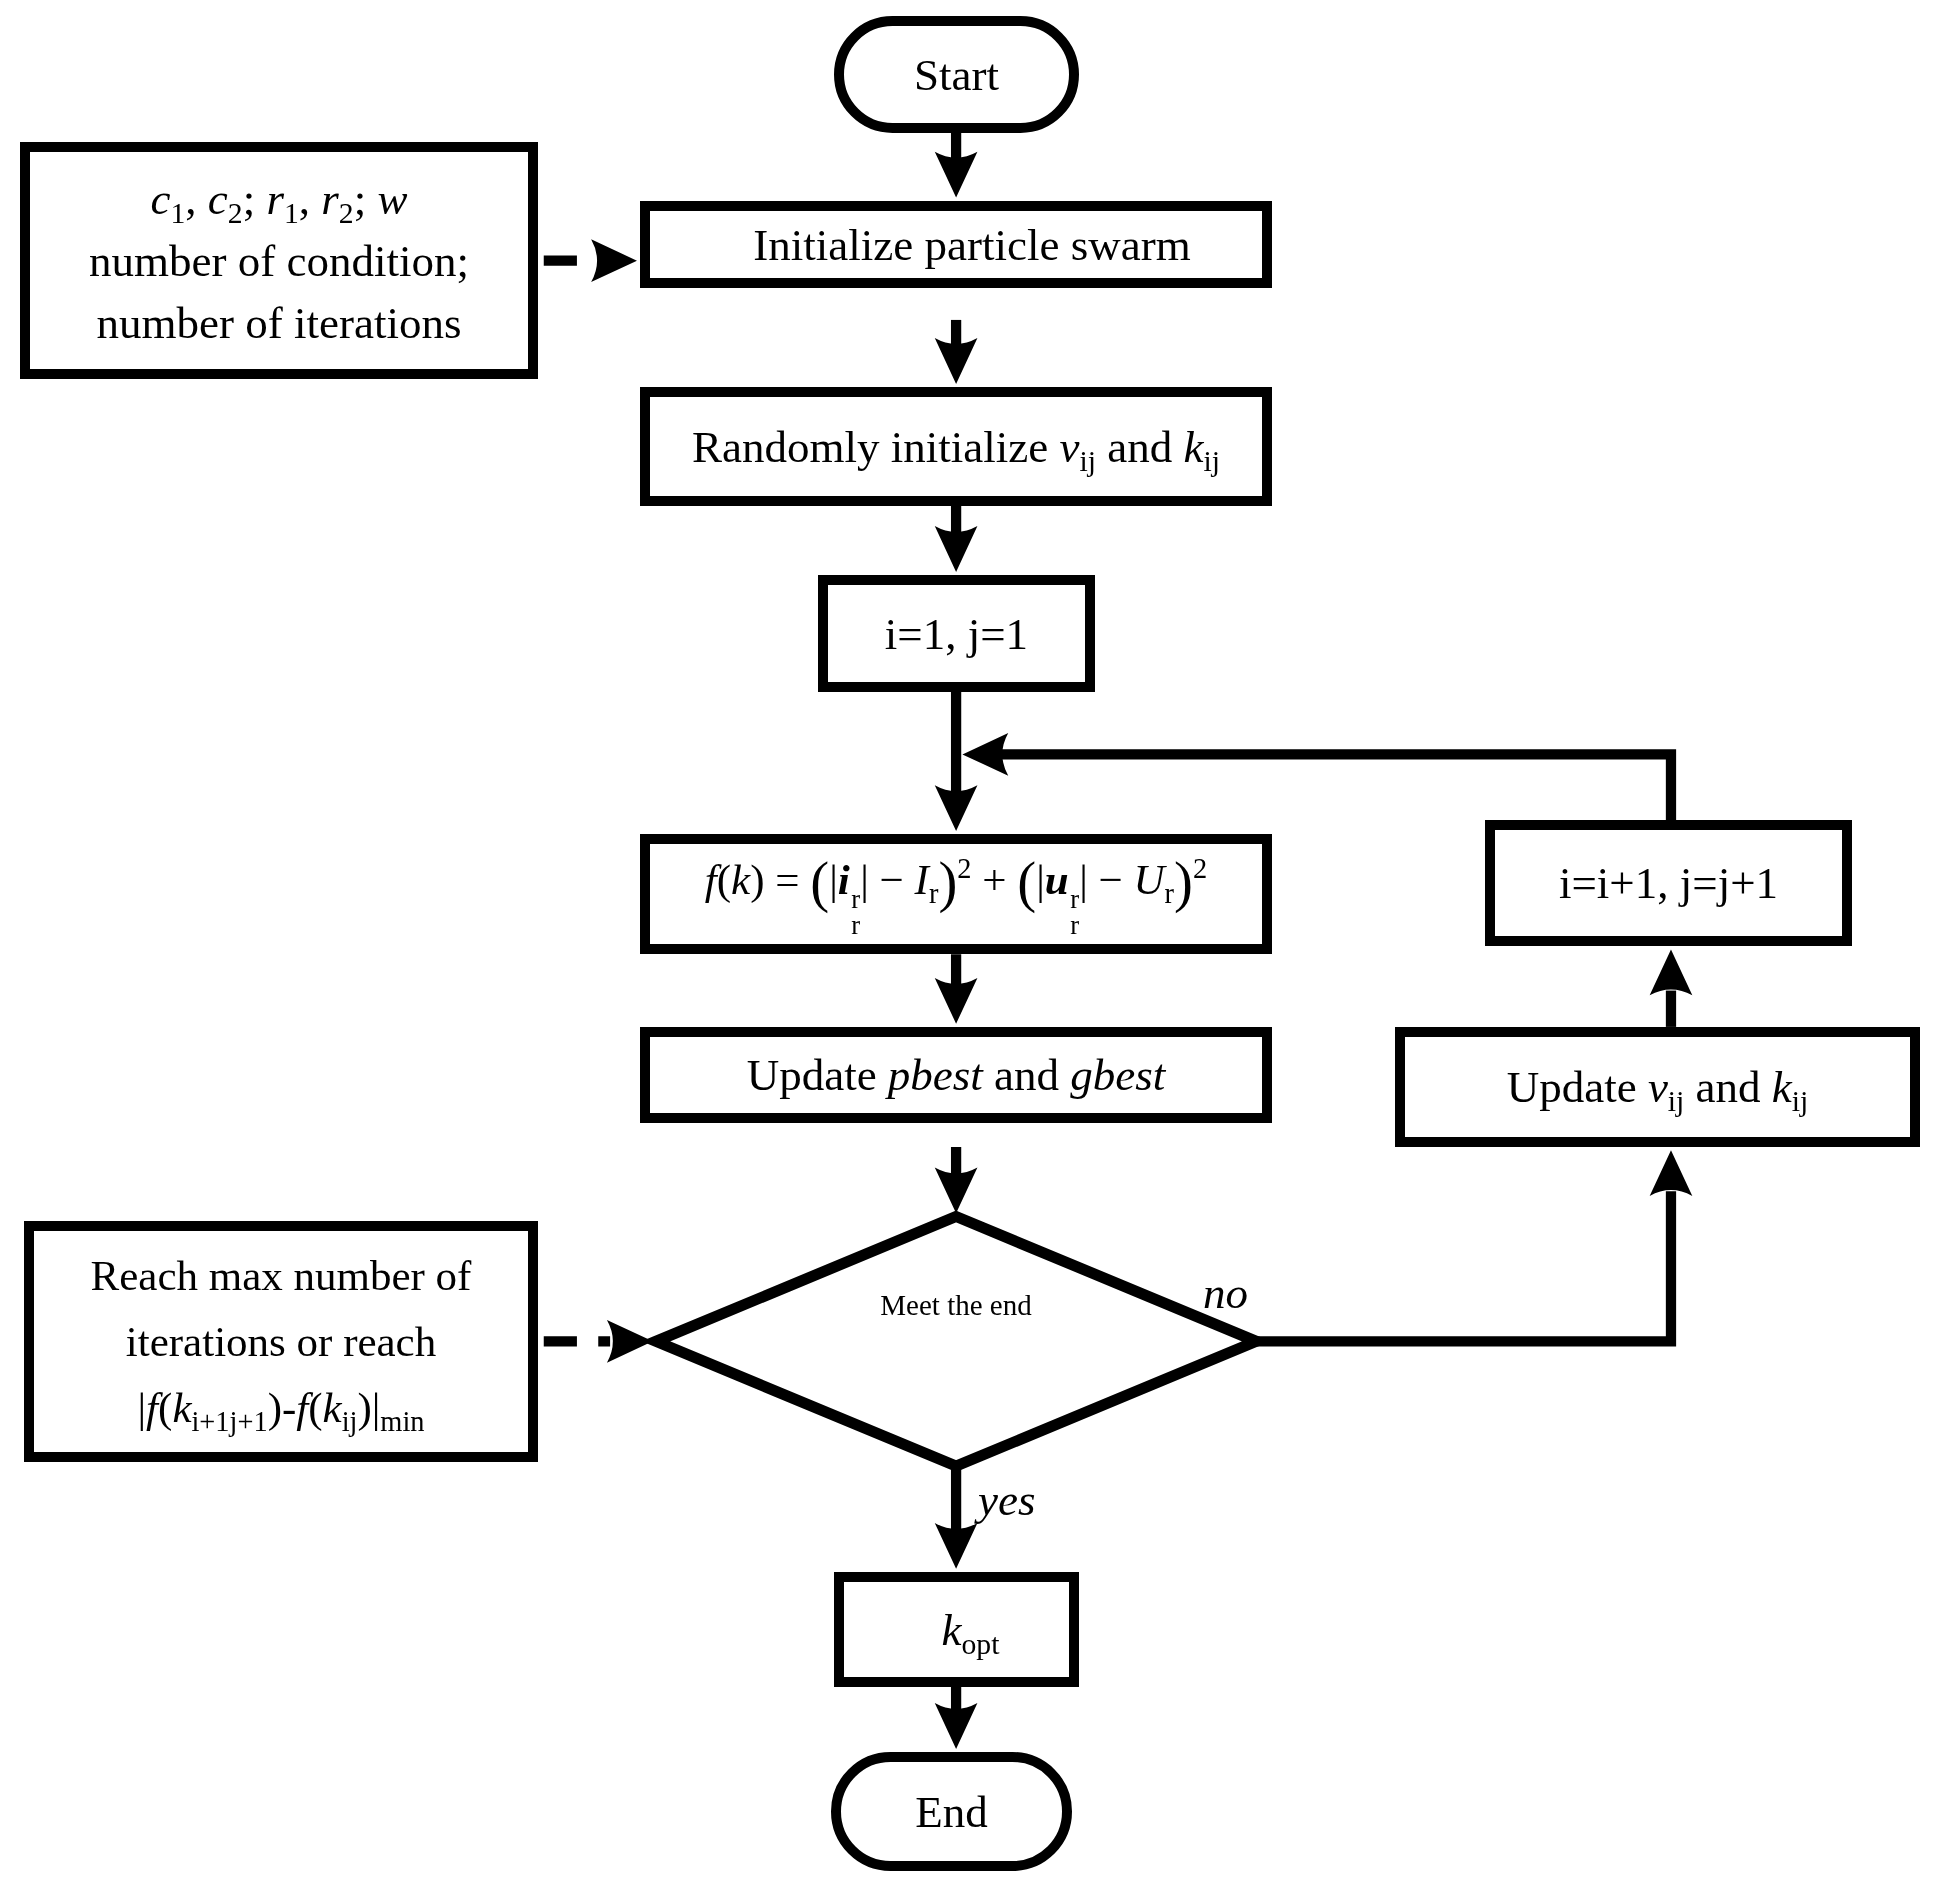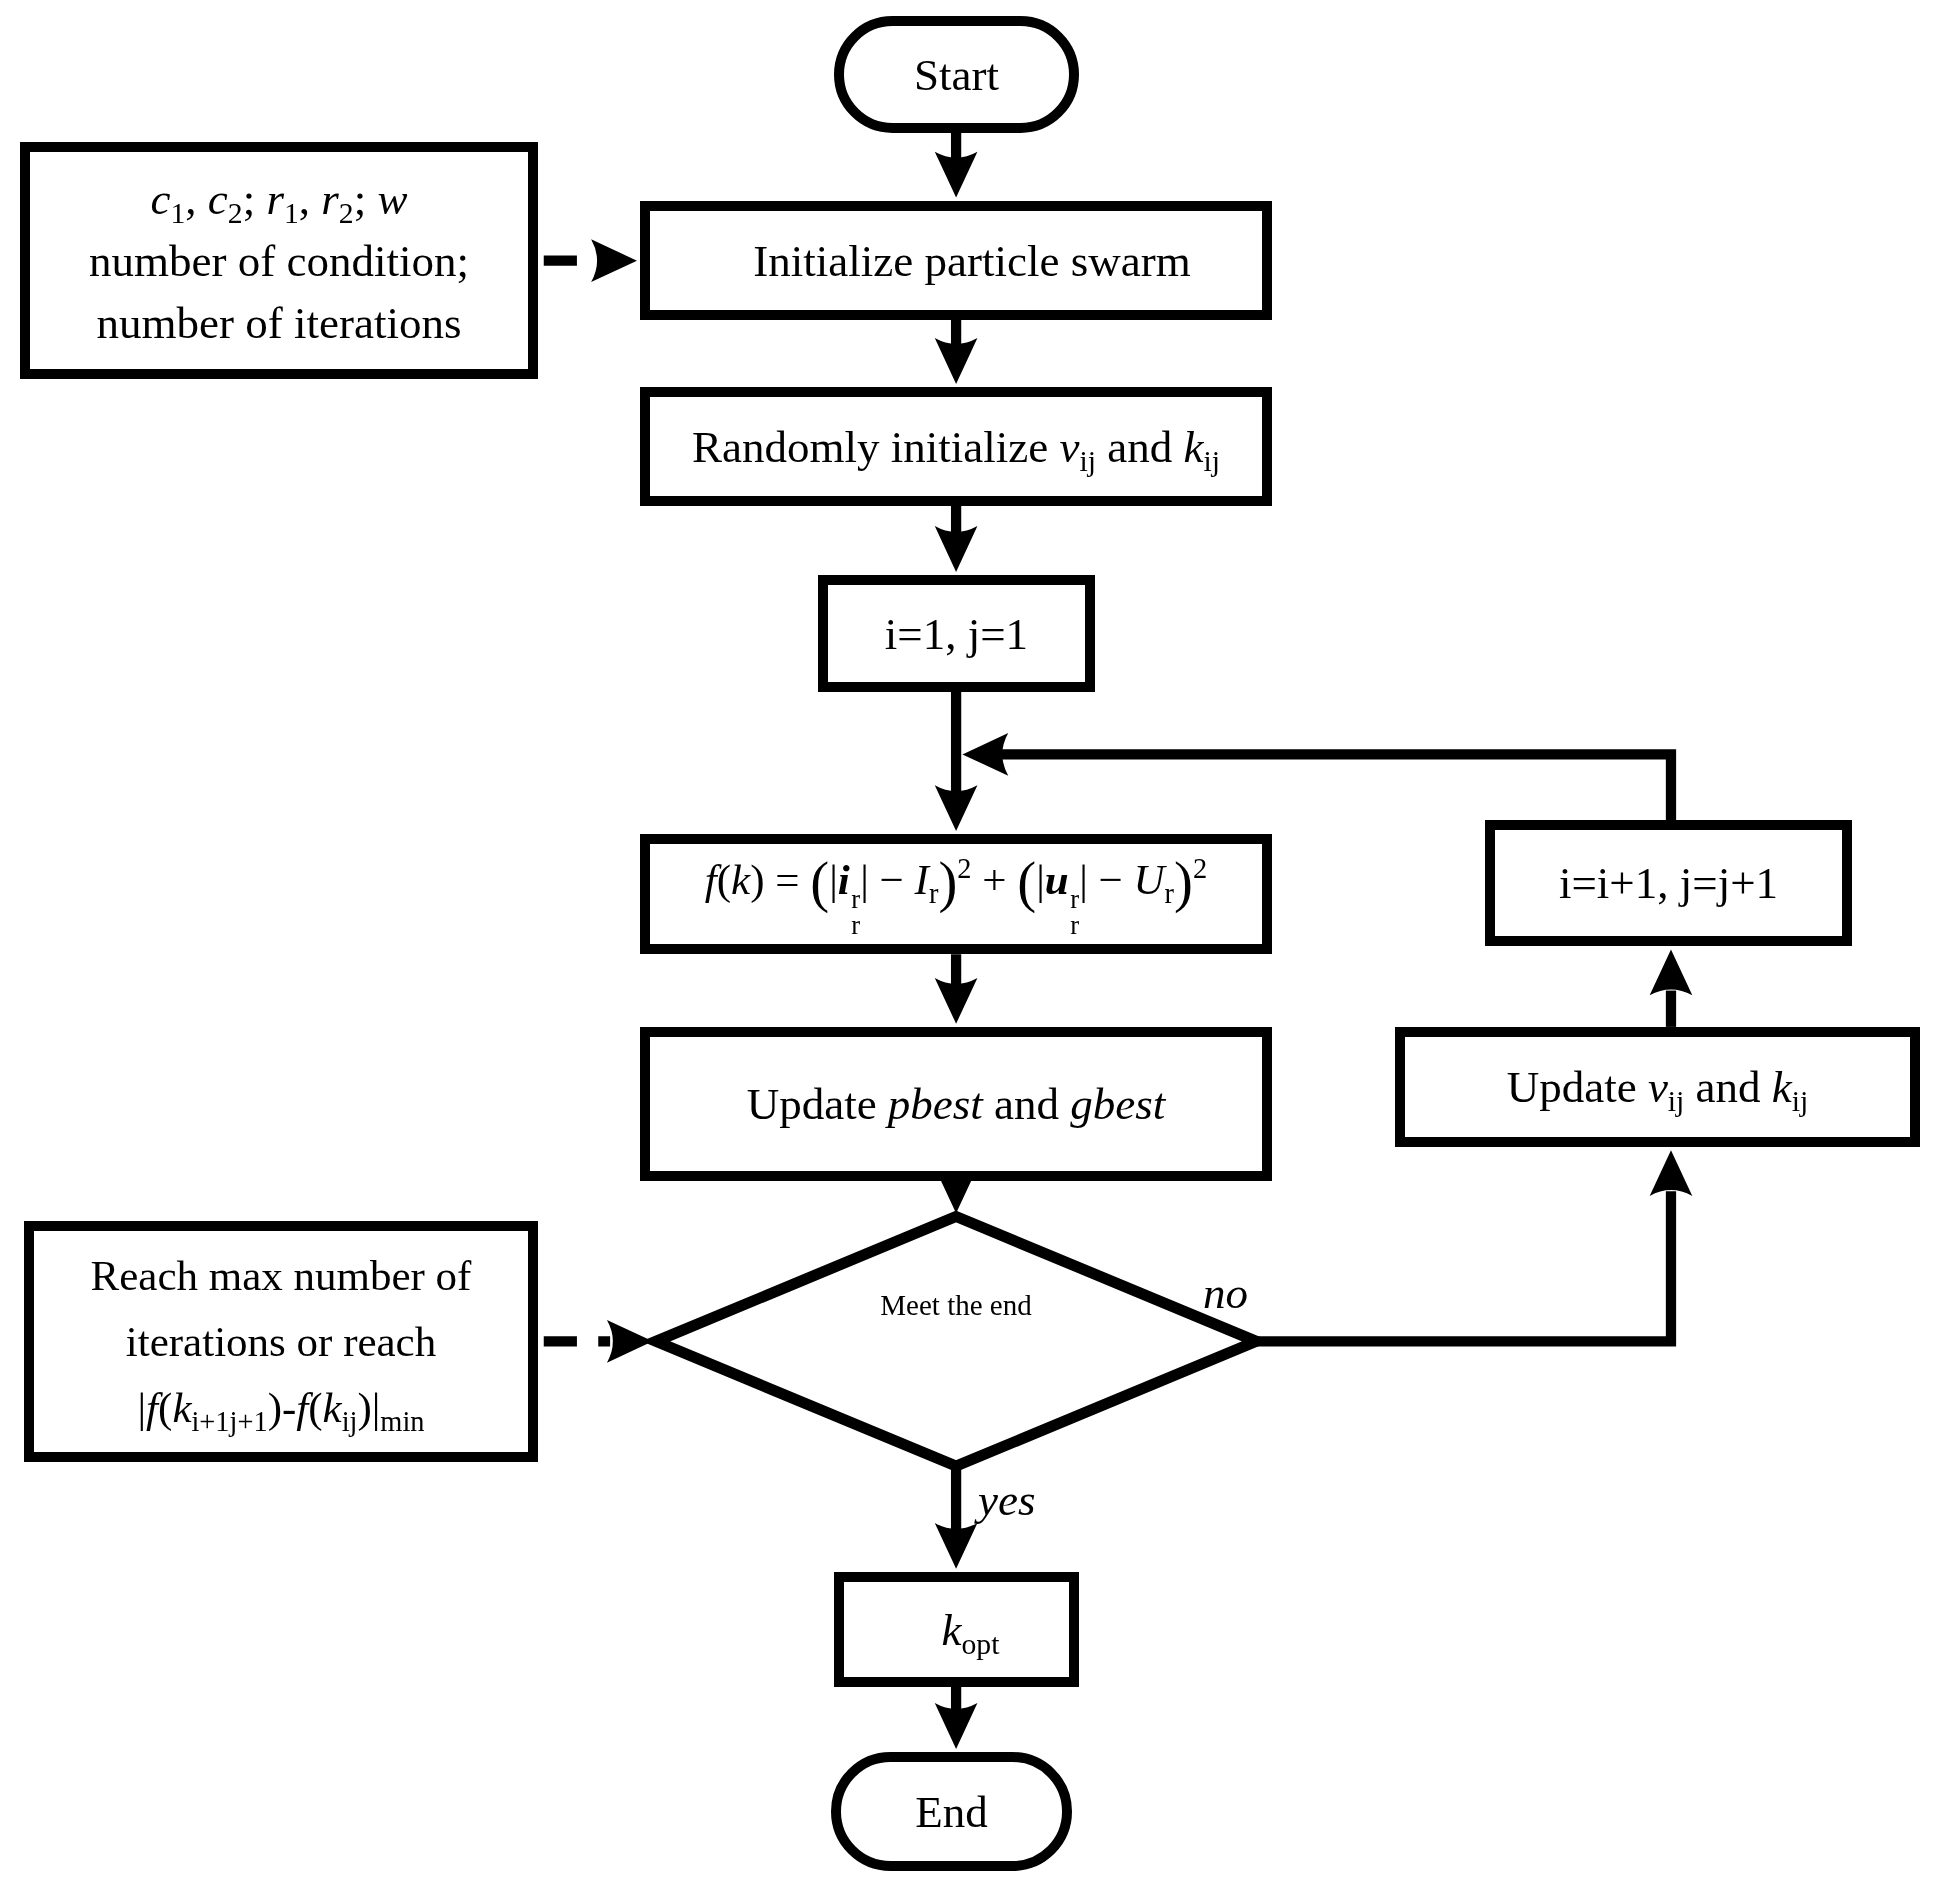--- a/index.html
+++ b/index.html
@@ -71,21 +71,21 @@
   <div class="node terminal" style="left:834px;top:16px;width:245px;height:117px;">
     <span>Start</span>
   </div>
 
   <div class="node" style="left:20px;top:142px;width:518px;height:237px;">
     <div><span class="tk it">c</span><sub>1</sub><span class="tk ">, </span><span class="tk it">c</span><sub>2</sub><span class="tk ">; </span><span class="tk it">r</span><sub>1</sub><span class="tk ">, </span><span class="tk it">r</span><sub>2</sub><span class="tk ">; </span><span class="tk it">w</span></div>
     <div>number of condition;</div>
     <div>number of iterations</div>
   </div>
 
-  <div class="node" style="left:640px;top:201px;width:632px;height:119px;padding-left:32px;">
+  <div class="node" style="left:640px;top:201px;width:632px;height:87px;padding-left:32px;">
     <span>Initialize particle swarm</span>
   </div>
 
   <div class="node" style="left:640px;top:387px;width:632px;height:119px;">
     <div><span class="tk ">Randomly initialize </span><span class="tk it">v</span><sub>ij</sub><span class="tk "> and </span><span class="tk it">k</span><sub>ij</sub></div>
   </div>
 
   <div class="node" style="left:818px;top:575px;width:277px;height:117px;">
     <span>i=1, j=1</span>
   </div>
@@ -93,21 +93,21 @@
   <div class="node" id="formula" style="left:640px;top:834px;width:632px;height:120px;">
     <div><span class="tk it">f</span><span class="tk ">(</span><span class="tk it">k</span><span class="tk ">) = </span><span class="tk lg">(</span><span class="tk ">|</span><span class="tk bi">i</span><span class="ssc">
           <span>r</span>
           <span>r</span>
         </span><span class="tk ">|</span><span class="tk "> − </span><span class="tk it">I</span><sub>r</sub><span class="tk lg">)</span><sup>2</sup><span class="tk "> + </span><span class="tk lg">(</span><span class="tk ">|</span><span class="tk bi">u</span><span class="ssc">
           <span>r</span>
           <span>r</span>
         </span><span class="tk ">|</span><span class="tk "> − </span><span class="tk it">U</span><sub>r</sub><span class="tk lg">)</span><sup>2</sup></div>
   </div>
 
-  <div class="node" style="left:640px;top:1027px;width:632px;height:154px;">
+  <div class="node" style="left:640px;top:1027px;width:632px;height:96px;">
     <div><span class="tk ">Update </span><span class="tk it">pbest</span><span class="tk "> and </span><span class="tk it">gbest</span></div>
   </div>
 
   <div id="decision-text">
     <div>Meet the end</div>
   </div>
 
   <div class="node" id="stopcond" style="left:24px;top:1221px;width:514px;height:241px;">
     <div>Reach max number of</div>
     <div>iterations or reach</div>

